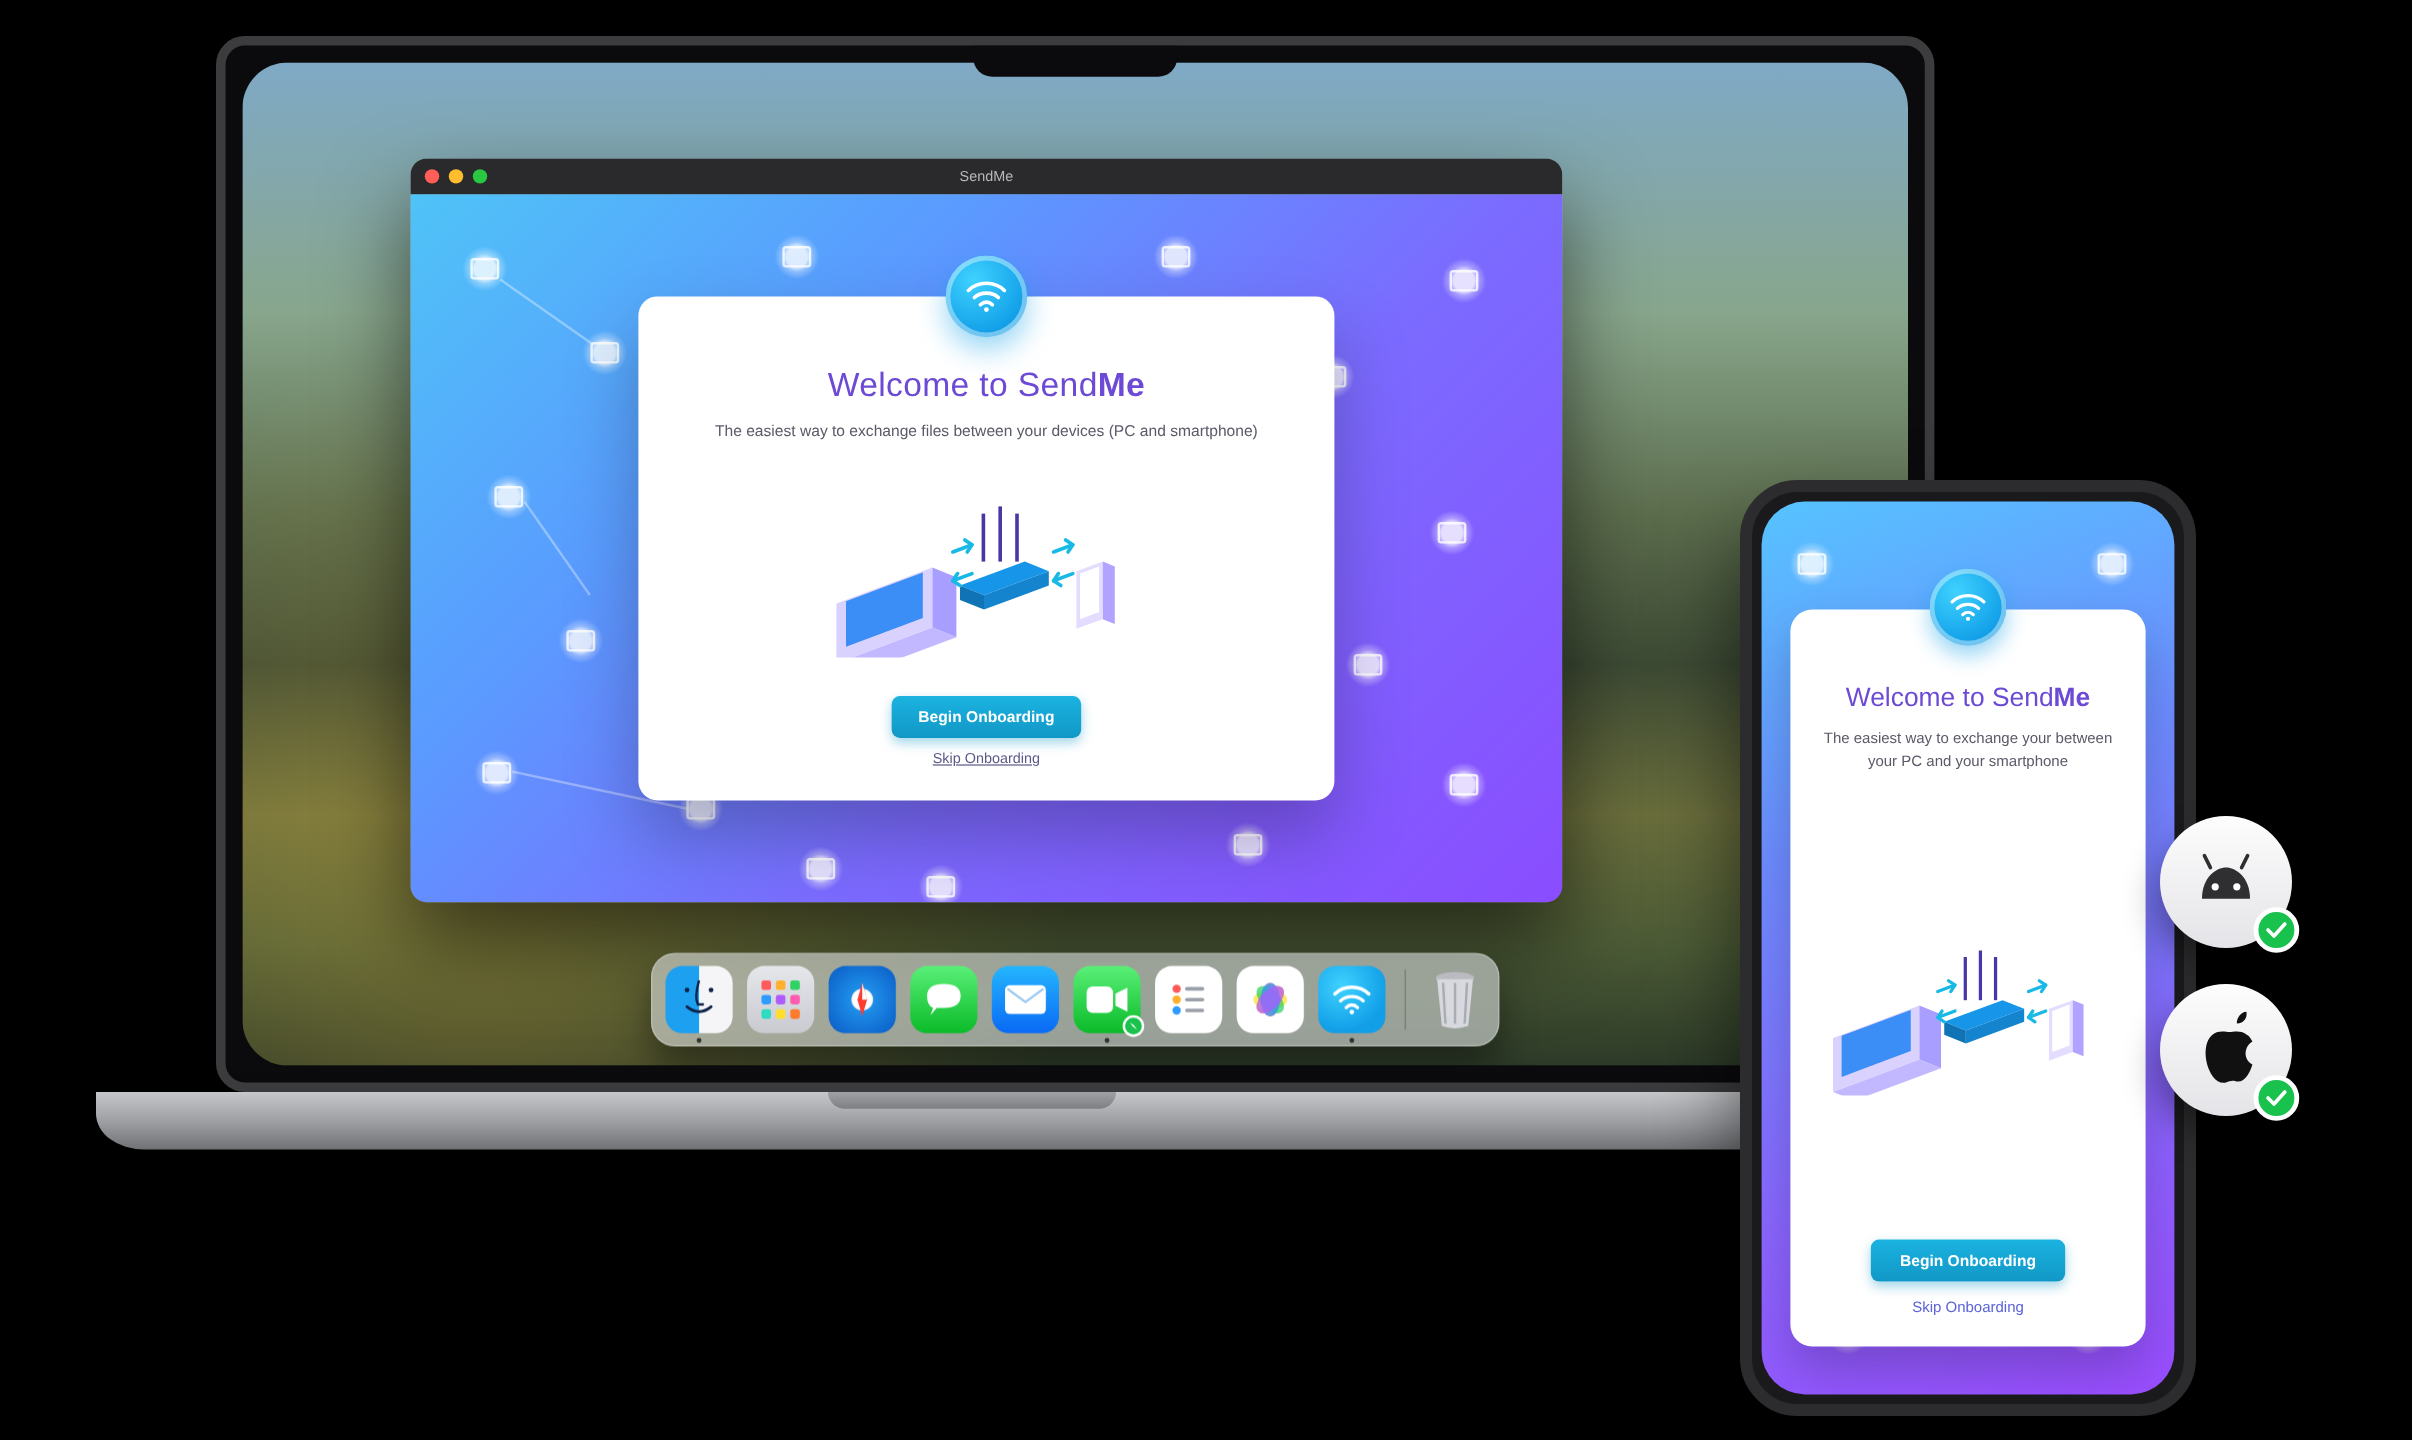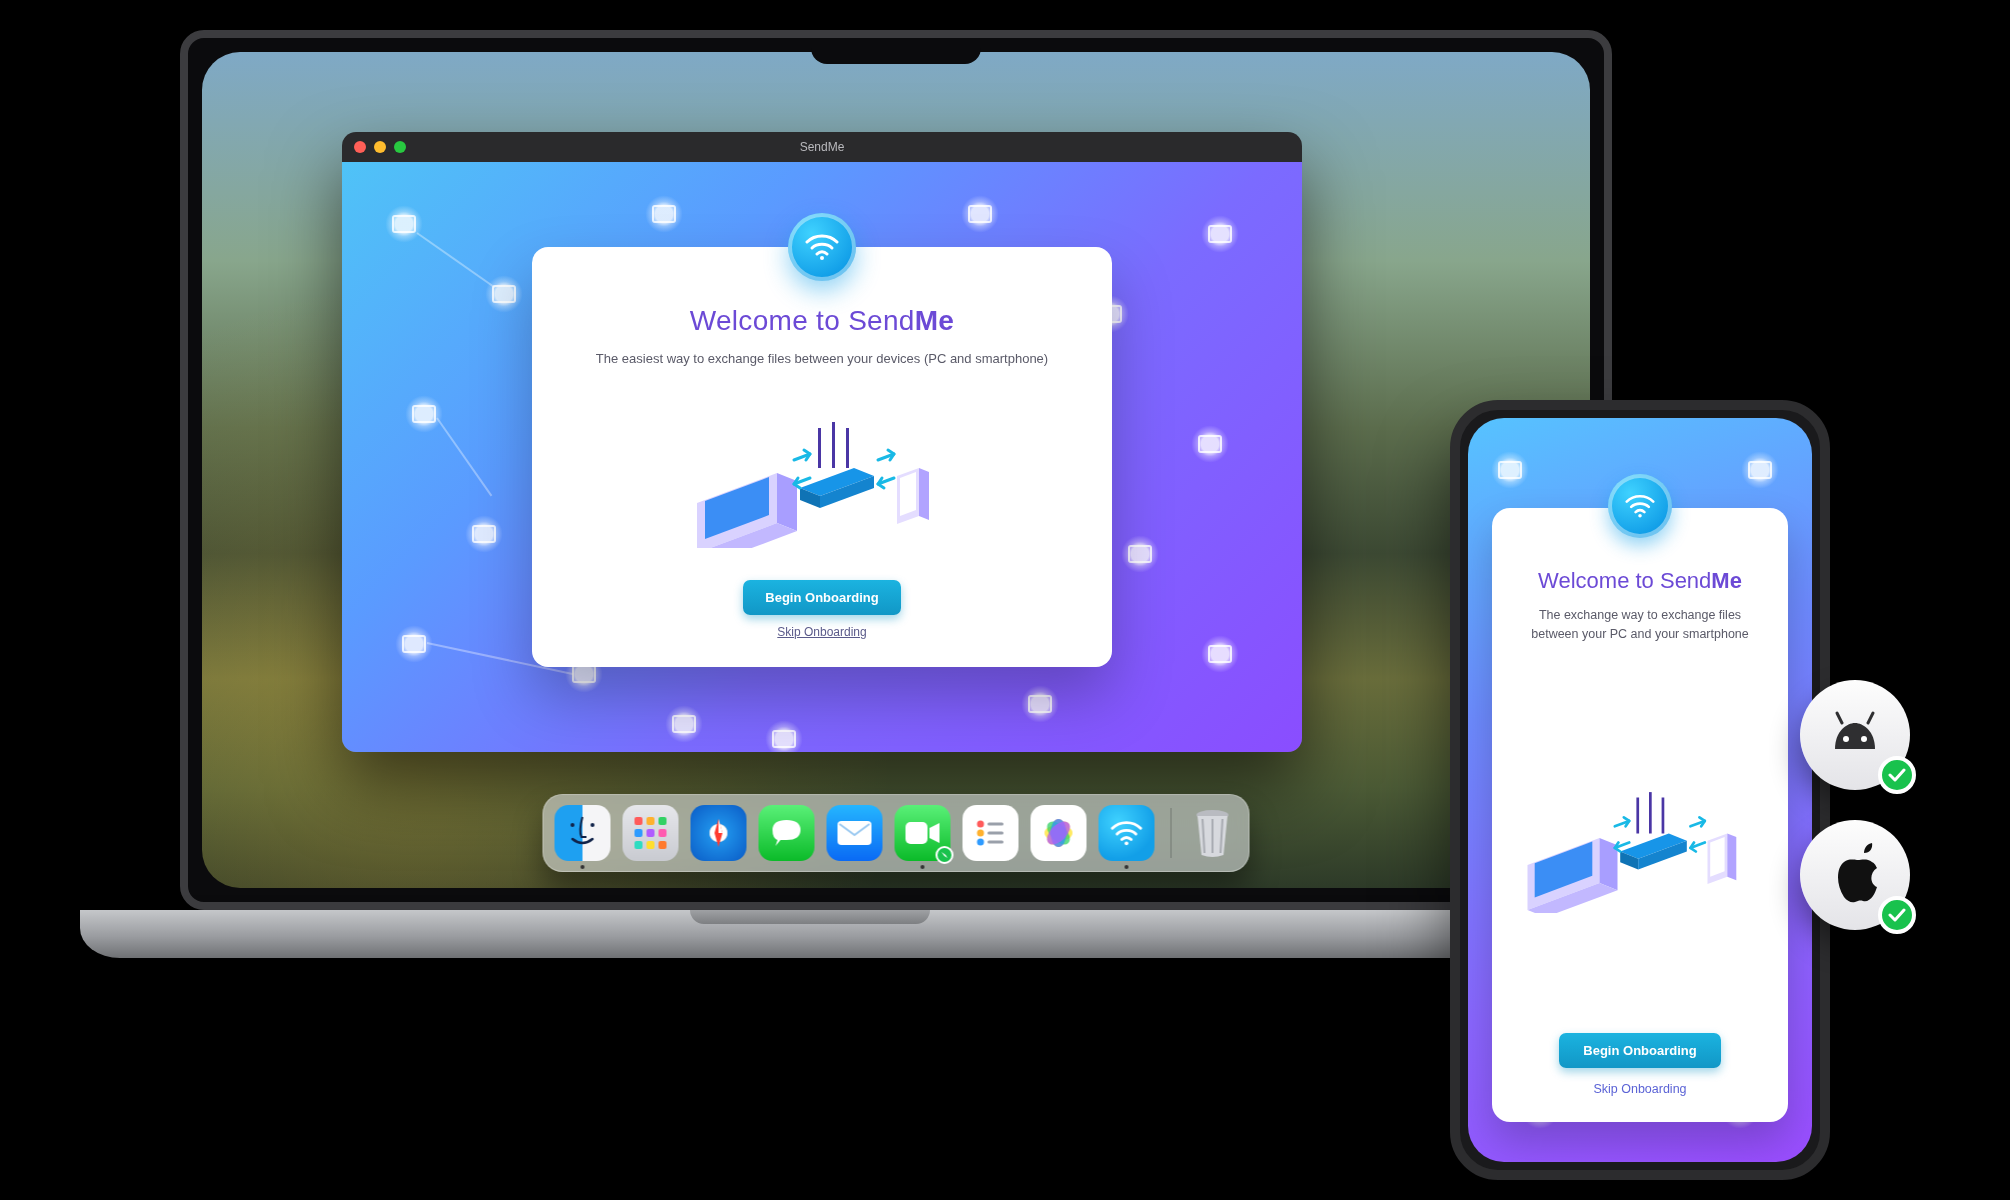--- a/index.html
+++ b/index.html
@@ -282,21 +282,21 @@
           <svg width="30" height="24" viewBox="0 0 34 26" fill="none">
               <path d="M2 8 C10 0 24 0 32 8" stroke="#fff" stroke-width="3" stroke-linecap="round"></path>
               <path d="M7 14 C12 9 22 9 27 14" stroke="#fff" stroke-width="3" stroke-linecap="round"></path>
               <path d="M12 20 C15 17 19 17 22 20" stroke="#fff" stroke-width="3" stroke-linecap="round"></path>
               <circle cx="17" cy="24" r="2" fill="#fff"></circle>
             </svg>
         </div>
         <h2>
           <span>Welcome to Send</span><span class="bold">Me</span>
         </h2>
-        <div class="phone-sub">The exchange way to exchange files between your PC and your smartphone</div>
+        <div class="phone-sub">The easiest way to exchange your between your PC and your smartphone</div>
         <div class="phone-illus">
           <svg width="260" height="150" viewBox="0 0 280 150">
             <g transform="translate(15,45)">
                 <path d="M0 60 L80 30 L80 80 L0 110 Z" fill="#d9d2ff"></path>
                 <path d="M80 30 L100 38 L100 88 L80 80 Z" fill="#a89eff"></path>
                 <path d="M8 58 L72 34 L72 72 L8 96 Z" fill="#3b8ef5"></path>
                 <path d="M0 110 L80 80 L100 88 L20 118 Z" fill="#c2b8ff"></path>
               </g>
             <g transform="translate(132,30)">
                 <rect x="4" y="0" width="3" height="40" fill="#4a36a5"></rect>

